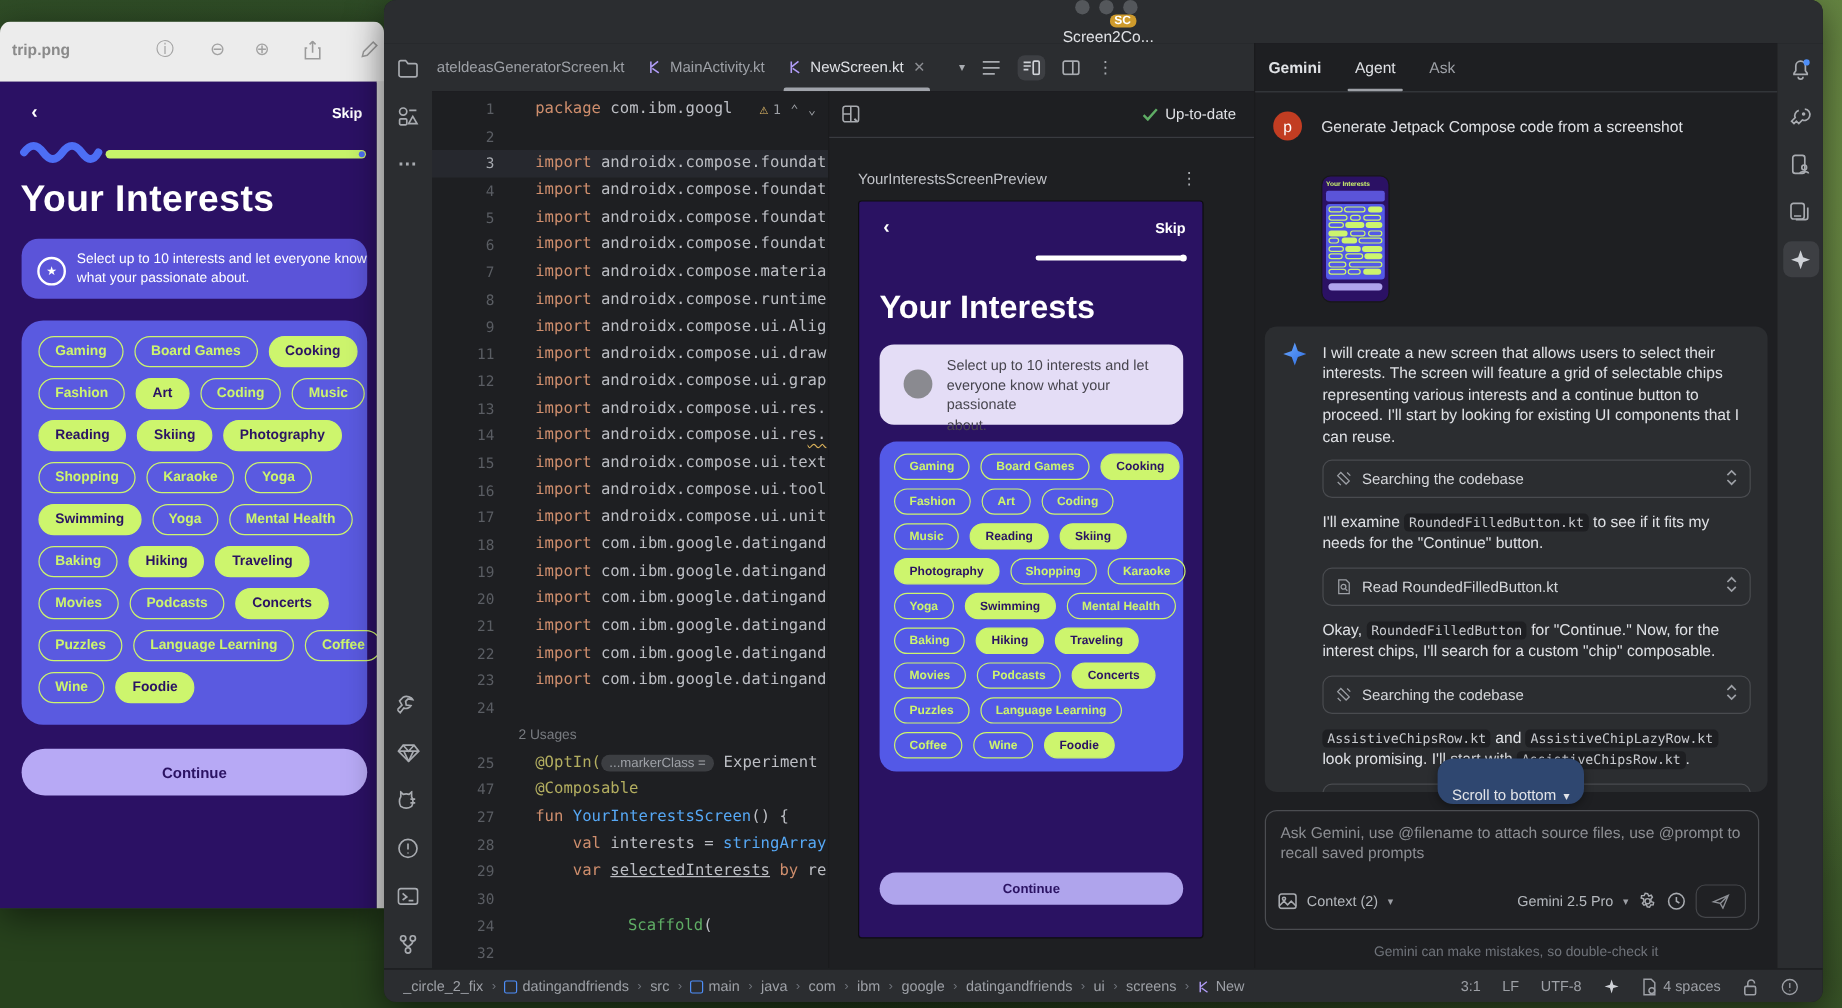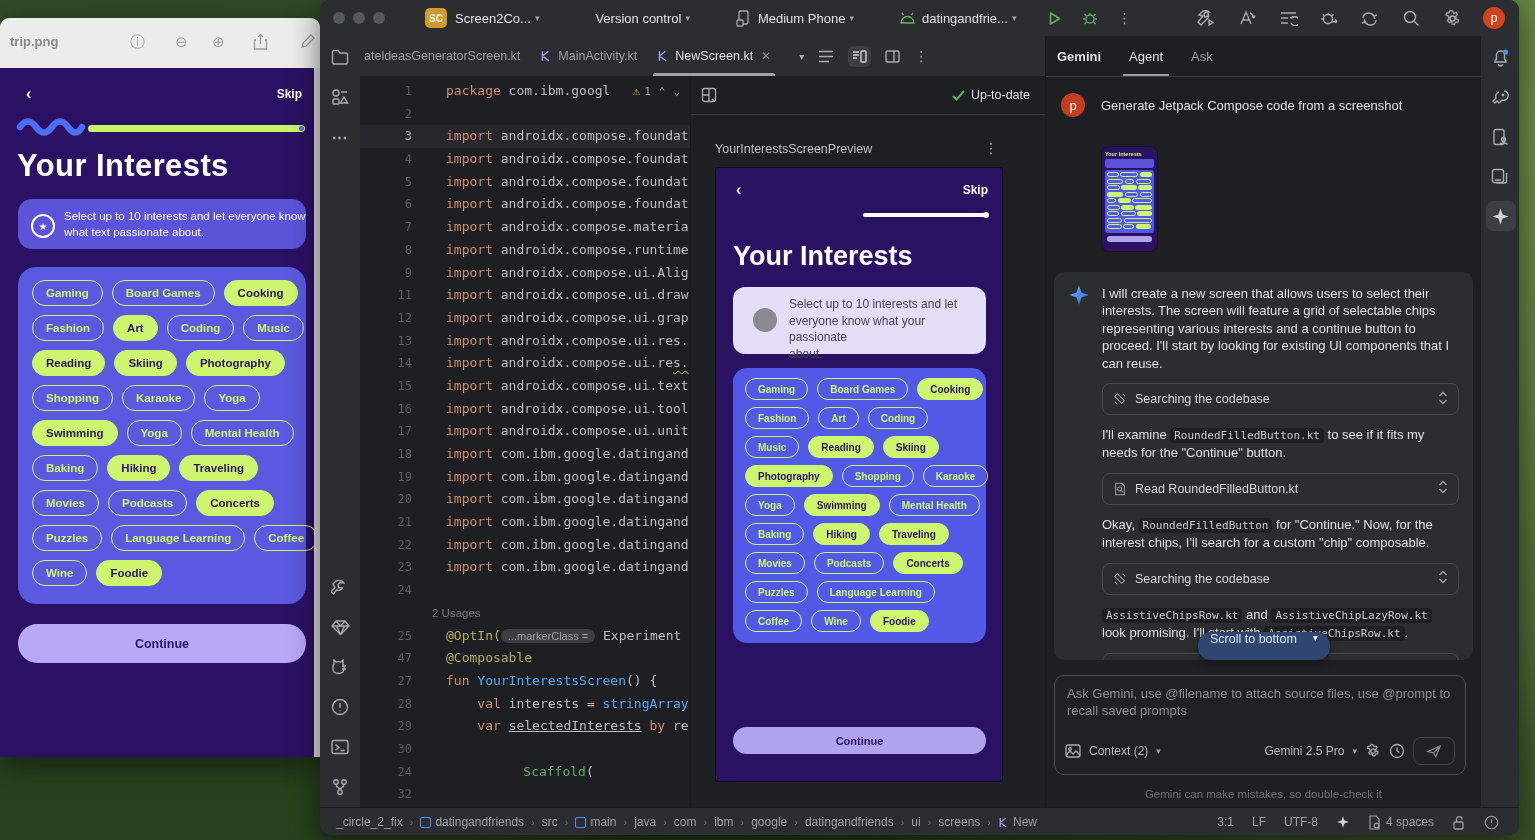--- a/index.html
+++ b/index.html
@@ -24,21 +24,21 @@
   .infocard{background:#5B54D9;border-radius:14px;}
   .chipbox{background:#5A5AE0;border-radius:18px;}
   .chip-row{display:flex;gap:9px;align-items:center;}
   .chip{border-radius:14px;font-weight:bold;white-space:nowrap;display:inline-flex;align-items:center;}
   .chip.out{border:1.6px solid #CDF56D;color:#CDF56D;background:transparent;}
   .chip.sel{background:#CDF56D;color:#2B1363;border:1.6px solid #CDF56D;}
   .cont-btn{background:#B7A9F5;color:#2B1363;font-weight:bold;display:flex;align-items:center;justify-content:center;}
   .star-badge{width:20px;height:20px;border:2px solid #fff;border-radius:50%;color:#fff;font-size:10px;display:flex;align-items:center;justify-content:center;}
   
   #ide{left:320px;top:0;width:1199px;height:835px;background:#1e1f22;border-radius:10px;overflow:hidden;box-shadow:0 8px 30px rgba(0,0,0,.55);}
-  #titlebar{left:0;top:0;width:100%;height:36px;background:#2b2d30;border-bottom:1px solid #1a1b1d;display:flex;align-items:center;}
+  #titlebar{left:0;top:0;width:100%;height:36px;background:#2b2d30;border-bottom:1px solid #1a1b1d;display:flex;align-items:center;flex-direction:column;}
   .tl{width:12px;height:12px;border-radius:50%;background:#54575b;margin-right:8px;}
   .tbtext{color:#dfe1e5;font-size:13px;}
   .chev{color:#9da0a6;font-size:9px;margin:0 4px;}
   .sc-badge{width:22px;height:20px;background:#cf9b2c;color:#fff;font-size:10px;font-weight:bold;border-radius:5px;display:flex;align-items:center;justify-content:center;}
   .tb-ic{width:20px;height:20px;display:flex;align-items:center;justify-content:center;}
   svg.ic{display:block;}
   #stripeL{left:0;top:36px;width:40px;height:771px;background:#2b2d30;border-right:1px solid #1a1b1d;}
   #stripeR{left:1160px;top:36px;width:39px;height:771px;background:#2b2d30;border-left:1px solid #1a1b1d;}
   .stripe-ic{left:10px;width:20px;height:20px;color:#a8abb0;display:flex;align-items:center;justify-content:center;}
   .stripe-ic-r{left:9px;}
@@ -92,21 +92,21 @@
   .t-pill{height:5px;border-radius:2.5px;}
   .t-pill.sel{background:#CDF56D;}
   .t-pill.out{border:.8px solid #CDF56D;box-sizing:border-box;}
   #gthumb .t-btn{height:6px;border-radius:3px;background:#AFA4EC;margin:3px 2px 0 2px;}
   #gcard{left:8px;top:196px;width:419px;height:388px;background:#2b2d30;border-radius:10px;overflow:hidden;}
   #gblocks{position:absolute;left:48px;top:13px;width:357px;}
   .gpara{color:#dfe1e5;font-size:13px;line-height:17.4px;margin:0 0 11px 0;}
   .gcode{font-family:"DejaVu Sans Mono",monospace;font-size:11px;background:#1e1f22;color:#c9cbd0;border-radius:4px;padding:1px 4px;}
   .gtool{height:30px;border:1px solid #494b4f;border-radius:8px;display:flex;align-items:center;padding:0 10px;gap:8px;color:#d5d7db;font-size:12.5px;margin:0 0 11px 0;}
   .gtool .spin{margin-left:auto;color:#9da0a6;}
-  #scrollpill{left:152px;top:556px;height:28px;border-radius:13px;background:#2f4770;display:flex;align-items:flex-start;padding:0 12px;color:#e2e4e8;font-size:12.5px;gap:16px;box-shadow:0 2px 8px rgba(0,0,0,.4);}
+  #scrollpill{left:152px;top:556px;height:38px;border-radius:13px;background:#2f4770;display:flex;align-items:flex-end;padding:0 12px;color:#e2e4e8;font-size:12.5px;gap:6px;box-shadow:0 2px 8px rgba(0,0,0,.4);}
   #ginput{left:8px;top:599px;width:412px;height:100px;border:1px solid #4b4d51;border-radius:10px;background:#202124;box-sizing:border-box;}
   #gph{left:12px;top:9px;width:385px;color:#8c8e93;font-size:13px;line-height:17px;}
   #ginrow{left:10px;bottom:9px;right:10px;display:flex;align-items:center;gap:8px;color:#b4b8bd;font-size:12px;}
   .sendbtn{width:40px;height:26px;border:1px solid #44464a;border-radius:8px;display:flex;align-items:center;justify-content:center;}
   #gdisc{left:0;top:712px;width:100%;text-align:center;color:#6f737a;font-size:11.5px;}
   
   #statusbar{left:0;top:807px;width:1199px;height:28px;background:#2b2d30;border-top:1px solid #1a1b1d;display:flex;align-items:center;color:#9da0a6;font-size:12px;}
   .bc-sep{color:#6f737a;margin:0 7px;font-size:11px;}
   .bc-item{display:inline-flex;align-items:center;gap:4px;}
   .mod-ic{width:9px;height:9px;border:1.5px solid #4e8ef7;border-radius:2px;display:inline-block;}
@@ -141,21 +141,21 @@
       <svg class="abs" style="left:16px;top:50px;" width="70" height="18" viewBox="0 0 70 18">
         <path d="M4 9 q8 -11 16 0 t16 0 t16 0 t14 0" fill="none" stroke="#4d6ef5" stroke-width="6.5" stroke-linecap="round"></path>
       </svg>
       <div class="abs" style="left:88px;top:57px;width:217px;height:7px;border-radius:4px;background:#C7F36A;"></div>
       <div class="abs" style="left:299px;top:58px;width:5px;height:5px;border-radius:50%;background:#4d6ef5;"></div>
       <div class="abs mock-title" style="left:17px;top:80px;font-size:31px;">Your Interests</div>
       <div class="abs infocard" style="left:18px;top:131px;width:288px;height:50px;">
         <div class="abs star-badge" style="left:13px;top:15px;">★</div>
         <div class="abs" style="left:46px;top:9px;color:#fff;font-size:11.5px;line-height:16px;">
           <div>Select up to 10 interests and let everyone know</div>
-          <div>what text passionate about.</div>
+          <div>what your passionate about.</div>
         </div>
       </div>
       <div class="abs chipbox" style="left:18px;top:199px;width:288px;height:337px;">
         <div id="mock-chips" style="padding:13px 0 0 14px;">
             <div class="chip-row" style="margin-bottom: 9px;">
               <span class="chip out" style="height: 24px; padding: 0px 13px; font-size: 11.5px;">Gaming</span>
               <span class="chip out" style="height: 24px; padding: 0px 13px; font-size: 11.5px;">Board Games</span>
               <span class="chip sel" style="height: 24px; padding: 0px 13px; font-size: 11.5px;">Cooking</span>
             </div>
             <div class="chip-row" style="margin-bottom: 9px;">

